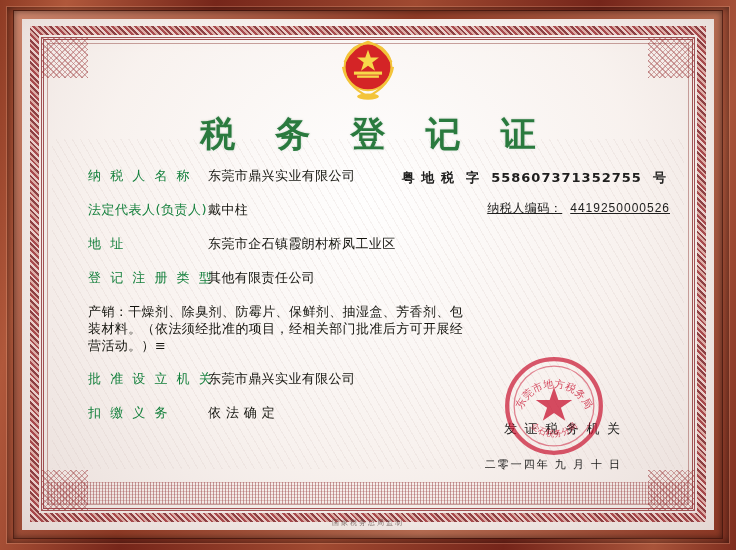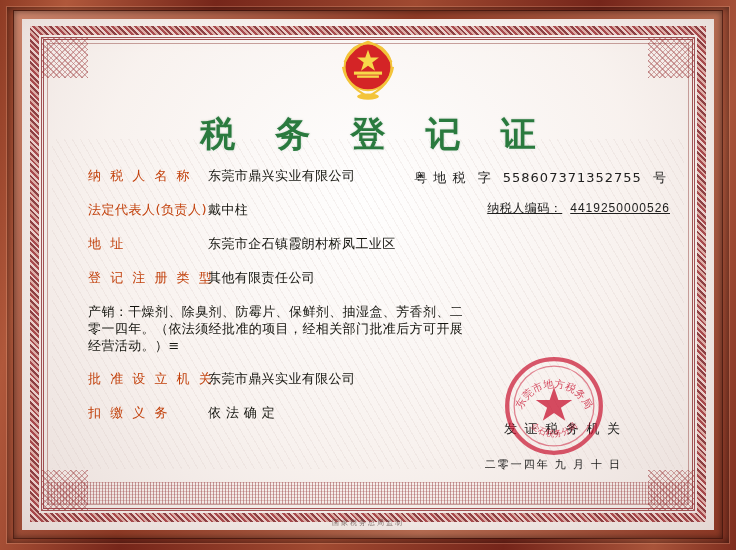--- a/index.html
+++ b/index.html
@@ -168,21 +168,21 @@
   
   .code-line {
     position: absolute;
     right: 44px;
     top: 150px;
     font-size: 13px;
     color: #20201f;
     letter-spacing: 1px;
     font-family: "DejaVu Sans", "Liberation Sans", sans-serif;
   }
-  .code-line .seg { margin: 12px 3px; }
+  .code-line .seg { margin: 12px 3px; font-weight: bold; }
 
   .taxpayer-no {
     position: absolute;
     right: 44px;
     top: 181px;
     font-size: 12px;
     color: #20201f;
     letter-spacing: 0.5px;
     text-decoration: underline;
   }
@@ -197,21 +197,21 @@
   }
   .row {
     display: flex;
     align-items: flex-start;
     margin-bottom: 16px;
   }
   .label {
     width: 120px;
     flex: none;
     font-size: 13px;
-    color: #c2410c;
+    color: #15803d;
     letter-spacing: 2.5px;
     font-family: "DejaVu Sans", "Liberation Sans", sans-serif;
     white-space: nowrap;
   }
   .label.tight { letter-spacing: 0.5px; }
   .value {
     font-size: 13px;
     color: #15150f;
     line-height: 17px;
     letter-spacing: 0.4px;
@@ -315,21 +315,21 @@
       </div>
       <div class="row">
         <div class="label">地 址</div>
         <div class="value">东莞市企石镇霞朗村桥凤工业区</div>
       </div>
       <div class="row">
         <div class="label">登 记 注 册 类 型</div>
         <div class="value">其他有限责任公司</div>
       </div>
       <div class="row">
-        <div class="value wide">产销：干燥剂、除臭剂、防霉片、保鲜剂、抽湿盒、芳香剂、二零一四年。（依法须经批准的项目，经相关部门批准后方可开展经营活动。）≡</div>
+        <div class="value wide">产销：干燥剂、除臭剂、防霉片、保鲜剂、抽湿盒、芳香剂、包装材料。（依法须经批准的项目，经相关部门批准后方可开展经营活动。）≡</div>
       </div>
       <div class="row">
         <div class="label">批 准 设 立 机 关</div>
         <div class="value">东莞市鼎兴实业有限公司</div>
       </div>
       <div class="row">
         <div class="label">扣 缴 义 务</div>
         <div class="value">依 法 确 定</div>
       </div>
     </div>

